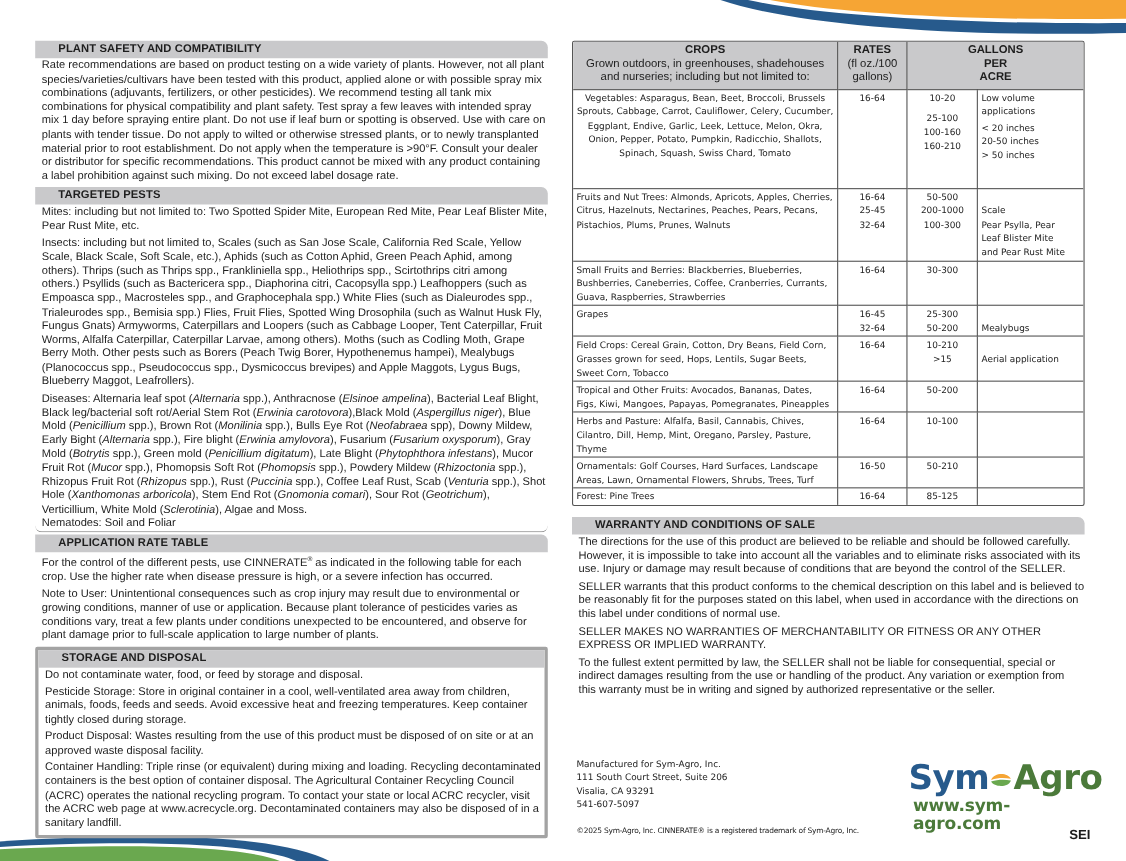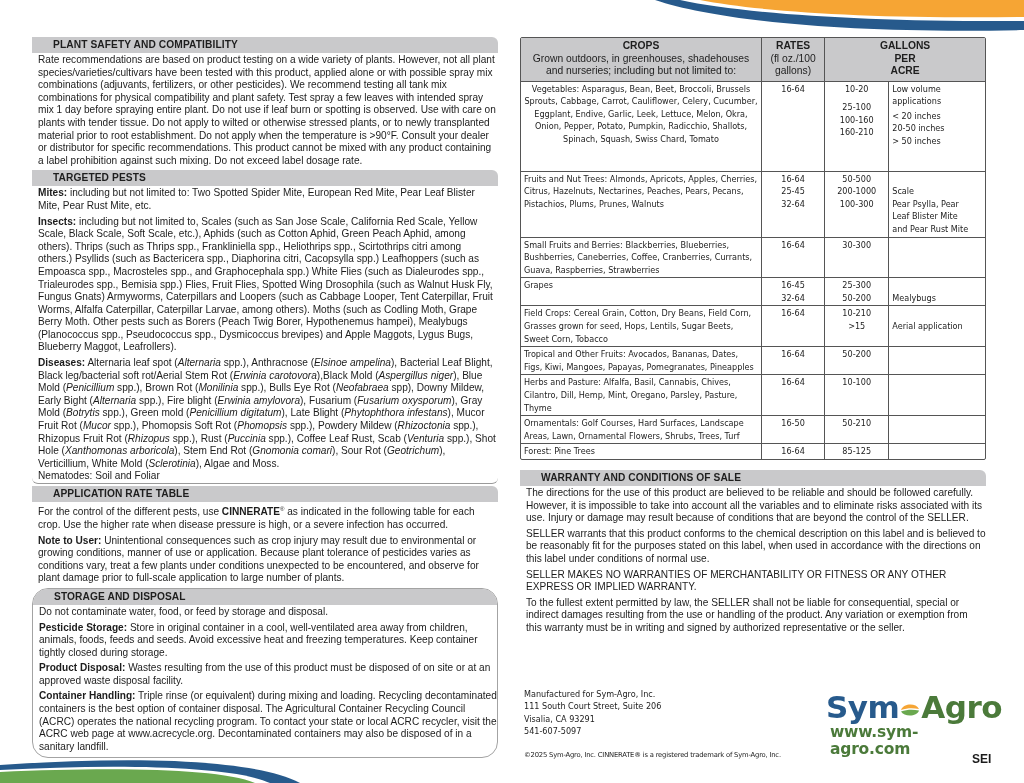--- a/index.html
+++ b/index.html
@@ -24,25 +24,25 @@
     letter-spacing: 0.1px;
   }
   .sec-body {
     font-size: 10.1px;
     line-height: 12.6px;
     padding: 1px 0 0 6px;
     color: #1c1c1c;
   }
   .sec-body p { margin-bottom: 3px; }
   .sec-body p.tight { margin-bottom: 0; }
-  .sec-body b { font-weight: bold; color: #1c1c1c; }
+  .sec-body b { font-weight: normal; color: #1c1c1c; }
   .sec-body i { font-style: italic; }
 
   .pests-box { border-bottom: 1px solid #9a9a9a; border-radius: 0 0 6px 6px; margin-bottom: 2px; }
-  .storage-box { border: 1px solid #a3a3a3; border-radius: 16px; overflow: hidden; }
+  .storage-box { border: 3px solid #a3a3a3; border-radius: 2px; overflow: hidden; }
   .storage-box .sec-header { border-radius: 0; }
   .storage-box .sec-body { padding-bottom: 4px; }
 
   
   .crop-table {
     border: 1.5px solid #555;
     border-radius: 2px;
     overflow: hidden;
     width: 466px;
   }

